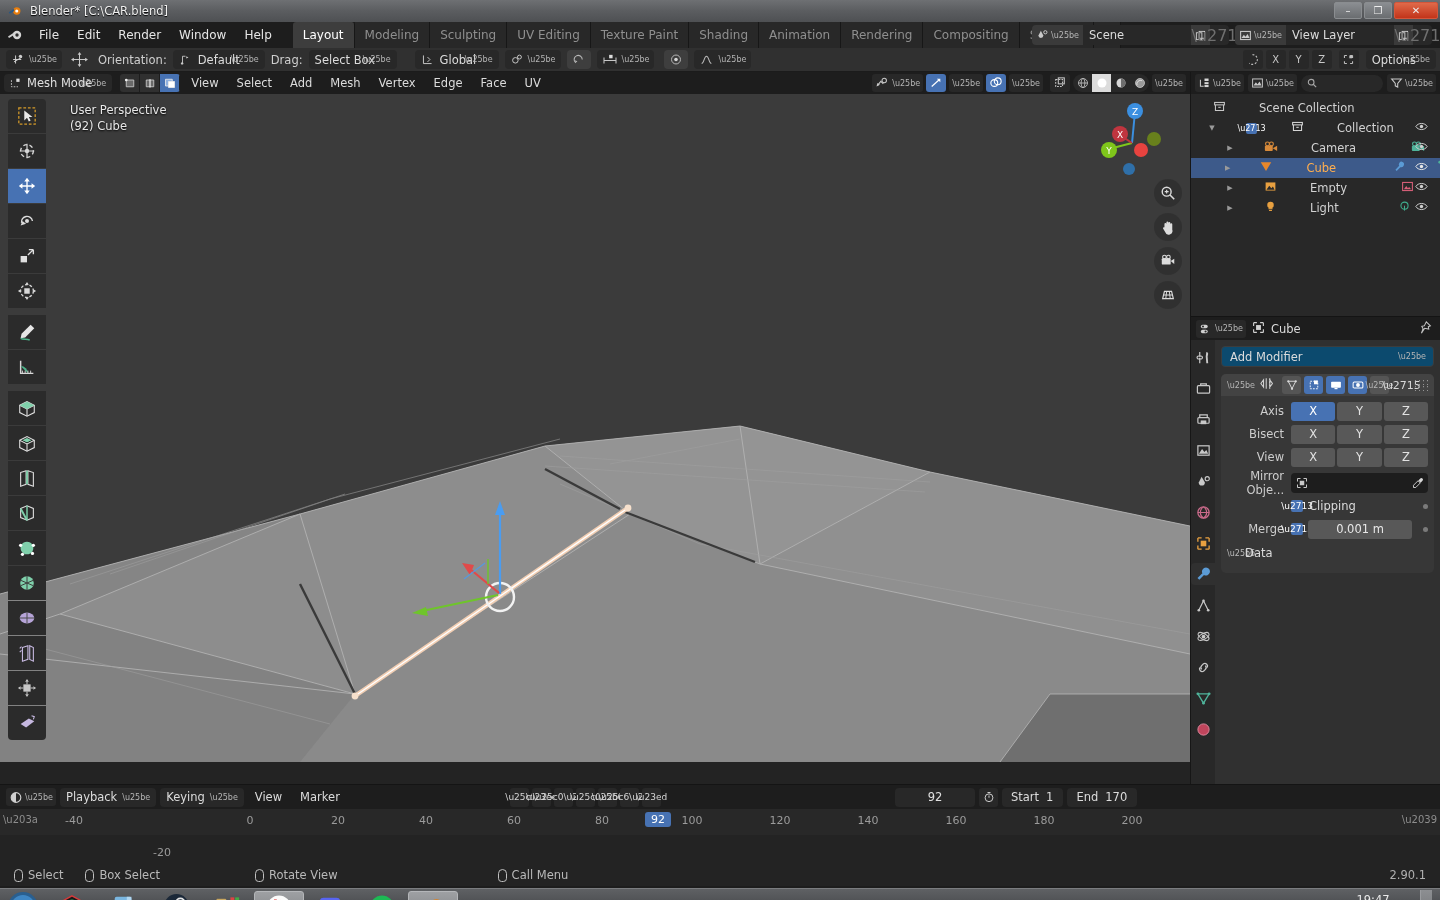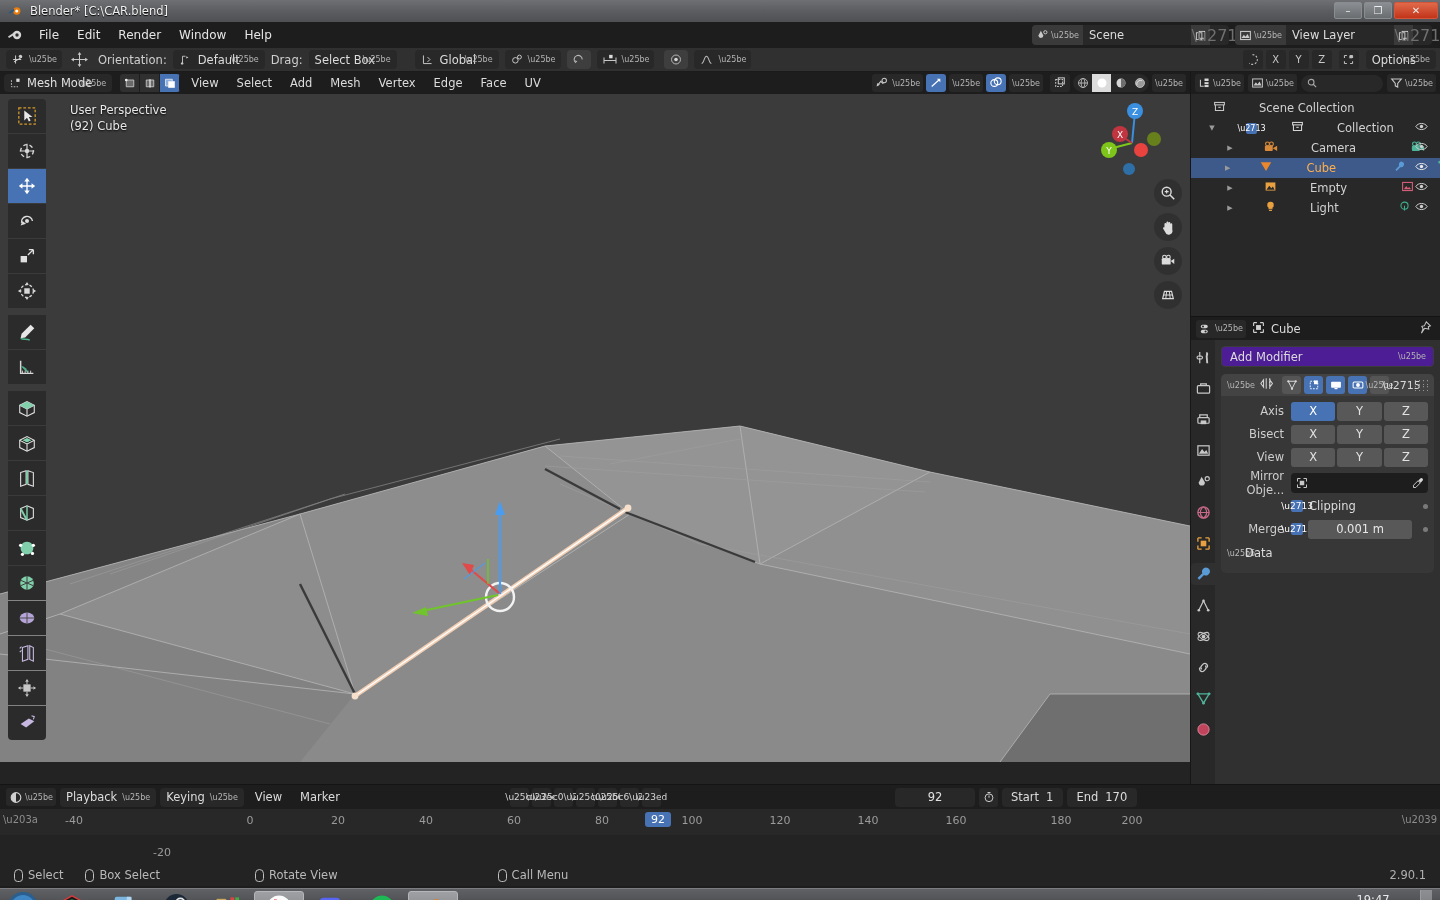--- a/index.html
+++ b/index.html
@@ -113,21 +113,21 @@
 
   .prophdr { height:24px; background:#1d1d1d; display:flex; align-items:center; padding:0 5px; gap:6px;
     border-top:1px solid #141414;}
   .propbody { flex:1; display:flex; background:#303030; }
   .ptabs { width:30px; background:#282828; display:flex; flex-direction:column; align-items:center;
     padding-top:6px; gap:9px;}
   .ptab { width:24px; height:22px; display:flex; align-items:center; justify-content:center;
     border-radius:4px 0 0 4px;}
   .ptab.on { background:#303030; }
   .pmain { flex:1; padding:6px; }
-  .addmod { width:100%; height:21px; background:#4c1d95; border:1px solid #3c3c3c; border-radius:4px;
+  .addmod { width:100%; height:21px; background:#0c4a6e; border:1px solid #3c3c3c; border-radius:4px;
     display:flex; align-items:center; padding:0 8px; color:#dcdcdc; font-size:11.5px; position:relative;}
   .addmod .chev { position:absolute; right:7px; }
   .modbox { margin-top:7px; background:#373737; border-radius:5px; overflow:hidden;}
   .modhdr { height:22px; background:#434343; display:flex; align-items:center; padding:0 4px; gap:3px;}
   .mbtn { width:19px; height:18px; background:#555; border-radius:3px; display:flex;
     align-items:center; justify-content:center;}
   .mbtn.on { background:#4772b3; }
   .modbody { padding:5px 6px 7px 6px; }
   .prow { display:flex; align-items:center; height:20px; margin-bottom:3px;}
   .plab { width:64px; text-align:right; color:#cdcdcd; font-size:11.5px; padding-right:7px;}
@@ -212,20 +212,33 @@
           <circle cx="10" cy="8" r="1.7" fill="#2b2b2b"></circle>
           <path d="M1 9.5 L7 5.5 L7 8 L2 11 Z" fill="#cfcfcf"></path>
         </svg>
     </div>
     <div class="menu-item">File</div>
     <div class="menu-item">Edit</div>
     <div class="menu-item">Render</div>
     <div class="menu-item">Window</div>
     <div class="menu-item">Help</div>
 
+    <div class="wstabs">
+      <div class="wtab active">Layout</div>
+      <div class="wtab">Modeling</div>
+      <div class="wtab">Sculpting</div>
+      <div class="wtab">UV Editing</div>
+      <div class="wtab">Texture Paint</div>
+      <div class="wtab">Shading</div>
+      <div class="wtab">Animation</div>
+      <div class="wtab">Rendering</div>
+      <div class="wtab">Compositing</div>
+      <div class="wtab">Scripting</div>
+      <div class="wtab plus">+</div>
+    </div>
 
     <div class="scene-block">
       <div class="fld">
         <div class="ib">
           <svg width="13" height="13" viewBox="0 0 16 16">
               <path d="M6 2 L9 8 a3 3 0 1 1 -6 0 Z" fill="#c8c8c8"></path>
               <circle cx="11.5" cy="4" r="2" fill="none" stroke="#c8c8c8" stroke-width="1.2"></circle>
             </svg>
           <span class="chev">\u25be</span>
         </div>
@@ -1149,21 +1162,21 @@
       <span class="tick" style="left:250px;">0</span>
       <span class="tick" style="left:338px;">20</span>
       <span class="tick" style="left:426px;">40</span>
       <span class="tick" style="left:514px;">60</span>
       <span class="tick" style="left:602px;">80</span>
       <span class="playhead" style="left:658px;">92</span>
       <span class="tick" style="left:692px;">100</span>
       <span class="tick" style="left:780px;">120</span>
       <span class="tick" style="left:868px;">140</span>
       <span class="tick" style="left:956px;">160</span>
-      <span class="tick" style="left:1044px;margin-left:17px;">180</span>
+      <span class="tick" style="left:1044px;">180</span>
       <span class="tick" style="left:1132px;">200</span>
       <span style="position:absolute;right:3px;top:5px;color:#8d8d8d;font-size:10px;">\u2039</span>
       <span style="position:absolute;left:3px;top:5px;color:#8d8d8d;font-size:10px;">\u203a</span>
     </div>
   </div>
 </div>
 
 <div class="status">
   <div class="sb" style="margin-left:14px;">
     <span class="mouseico"></span>

